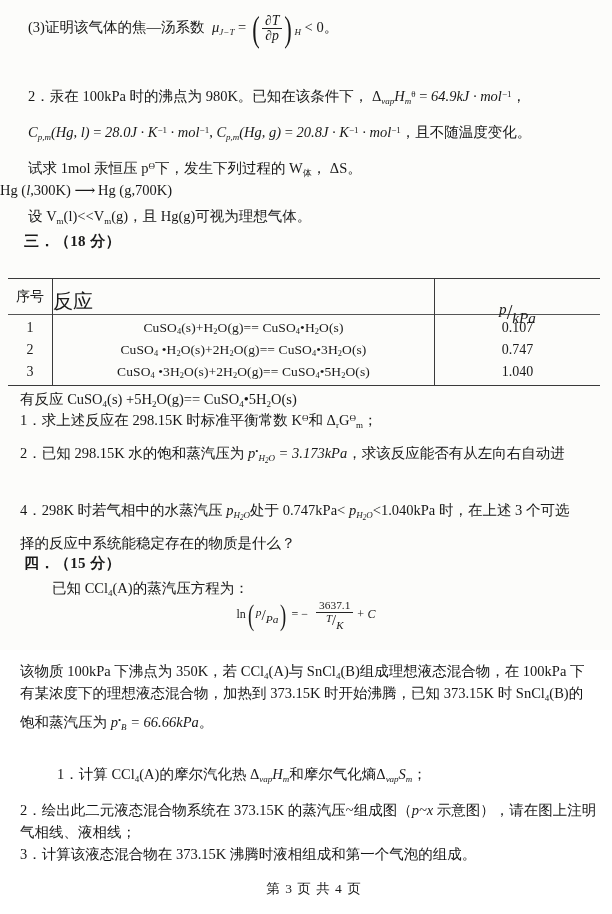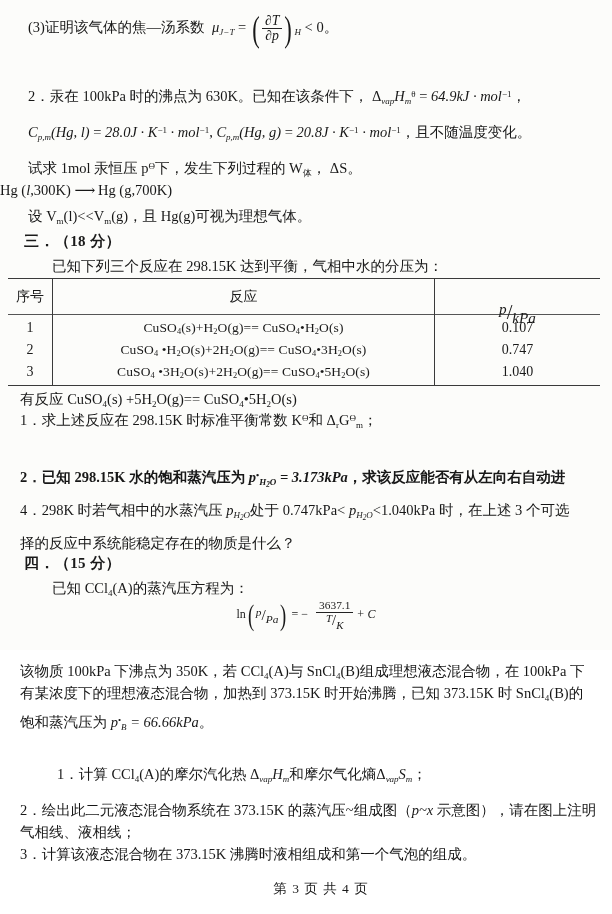--- a/index.html
+++ b/index.html
@@ -13,21 +13,21 @@
     font-family: "Liberation Serif", "DejaVu Serif", serif;
     color: #1a1a1a;
     position: relative;
     overflow: hidden;
   }
   .page {
     position: relative;
     width: 612px;
     height: 650px;
     background: #fcfcfa;
-    padding: 15px;
+    padding: 8px;
     box-sizing: border-box;
   }
   .body-text {
     font-size: 14.5px;
     line-height: 1.5;
     color: #171717;
   }
   .blk { position: absolute; }
   .ital { font-style: italic; }
   .mathit { font-family: "Liberation Serif", "DejaVu Serif", serif; font-style: italic; }
@@ -107,21 +107,21 @@
     <span>(3)</span><span>证明该气体的焦—汤系数</span>
     <span class="nowrap" style="margin-left:4px;">
       <i class="mathit">μ</i><sub class="ital">J−T</sub>
       <span>=</span>
       <span class="paren-big">(</span><span class="frac"><span class="num mathit">∂T</span><span class="den mathit">∂p</span></span><span class="paren-big">)</span><sub class="ital">H</sub>
       <span>&lt; 0</span><span>。</span>
     </span>
   </div>
 
   <div class="blk body-text" style="left:28px; top:86px; width:570px;">
-    <span>2．</span><span>汞在 100kPa 时的沸点为 630K。已知在该条件下，</span>
+    <span>2．</span><span>汞在 100kPa 时的沸点为 980K。已知在该条件下，</span>
     <span class="nowrap">
       <span>Δ</span><sub class="ital">vap</sub><i class="mathit">H</i><sub class="ital">m</sub><sup>θ</sup>
       <span>=</span>
       <i class="mathit">64.9kJ · mol</i><sup>−1</sup><span>，</span>
     </span>
   </div>
 
   <div class="blk body-text" style="left:28px; top:122px; width:575px;">
     <span class="nowrap">
       <i class="mathit">C</i><sub class="ital">p,m</sub><i class="mathit">(Hg, l)</i>
@@ -146,30 +146,29 @@
       <span>Hg (g,700K)</span>
     </span>
   </div>
 
   <div class="blk body-text" style="left:28px; top:206px; width:575px;">
     <span>设 V</span><sub>m</sub><span>(l)&lt;&lt;V</span><sub>m</sub><span>(g)，且 Hg(g)可视为理想气体。</span>
   </div>
 
   <div class="blk heading" style="left:24px; top:232px;">三．（18 分）</div>
 
-  <div class="blk body-text" style="left:52px; top:256px; width:545px;">已知下列三个反应在 298.15K 达到平衡，气相中水的分压为：</div>
 
   <div class="rule-top" style="left:8px; top:278px; width:592px; height:1.4px;"></div>
   <div class="rule-mid" style="left:8px; top:314px; width:592px;"></div>
   <div class="rule-bottom" style="left:8px; top:385px; width:592px; height:1.4px;"></div>
   <div class="vline" style="left:52px; top:278px; height:107px;"></div>
   <div class="vline" style="left:434px; top:278px; height:107px;"></div>
 
   <div class="blk" style="left:8px; top:288px; width:44px; text-align:center; font-size:14px;">序号</div>
-  <div class="blk" style="left:53px; top:288px; width:381px; text-align:center; font-size:14px;">反应</div>
+  <div class="blk" style="left:53px; top:288px; width:381px; font-size:20px;">反应</div>
   <div class="blk" style="left:435px; top:300px; width:165px; text-align:center;">
     <span class="slashfrac"><span class="a">p</span><span class="sl">/</span><span class="b">kPa</span></span>
   </div>
 
   <div class="blk cell-num" style="left:8px; top:320px; width:44px; text-align:center;">
     <span>1</span>
   </div>
   <div class="blk cell-rxn" style="left:53px; top:320px; width:381px; text-align:center;">
     <span class="nowrap">CuSO<sub>4</sub>(s)+H<sub>2</sub>O(g)== CuSO<sub>4</sub>•H<sub>2</sub>O(s)</span>
   </div>
@@ -192,21 +191,21 @@
   <div class="blk cell-p" style="left:435px; top:364px; width:165px; text-align:center;">1.040</div>
 
   <div class="blk body-text" style="left:20px; top:389px; width:580px;">
     <span>有反应 </span><span class="nowrap">CuSO<sub>4</sub>(s) +5H<sub>2</sub>O(g)== CuSO<sub>4</sub>•5H<sub>2</sub>O(s)</span>
   </div>
 
   <div class="blk body-text" style="left:20px; top:410px; width:580px;">
     <span>1．求上述反应在 298.15K 时标准平衡常数 K</span><sup>Ɵ</sup><span>和 Δ</span><sub>r</sub><span>G</span><sup>Ɵ</sup><sub>m</sub><span>；</span>
   </div>
 
-  <div class="blk body-text" style="left:20px; top:467px; width:585px;font-weight:bold;">
+  <div class="blk body-text" style="left:20px; top:443px; width:585px;">
     <span>2．已知 298.15K 水的饱和蒸汽压为 </span><span class="nowrap"><i class="mathit">p</i><sup>•</sup><sub class="ital">H<sub style="font-size:0.8em;">2</sub>O</sub>
       <i class="mathit">= 3.173kPa</i></span><span>，求该反应能否有从左向右自动进</span>
   </div>
 
   <div class="blk body-text" style="left:20px; top:500px; width:590px;">
     <span>4．298K 时若气相中的水蒸汽压 </span><span class="nowrap"><i class="mathit">p</i><sub class="ital">H<sub style="font-size:0.8em;">2</sub>O</sub></span><span>处于 0.747kPa&lt; </span><span class="nowrap"><i class="mathit">p</i><sub class="ital">H<sub style="font-size:0.8em;">2</sub>O</sub></span><span>&lt;1.040kPa 时，在上述 3 个可选</span>
   </div>
   <div class="blk body-text" style="left:20px; top:533px; width:580px;">择的反应中系统能稳定存在的物质是什么？</div>
 
   <div class="blk heading" style="left:24px; top:554px;">四．（15 分）</div>

